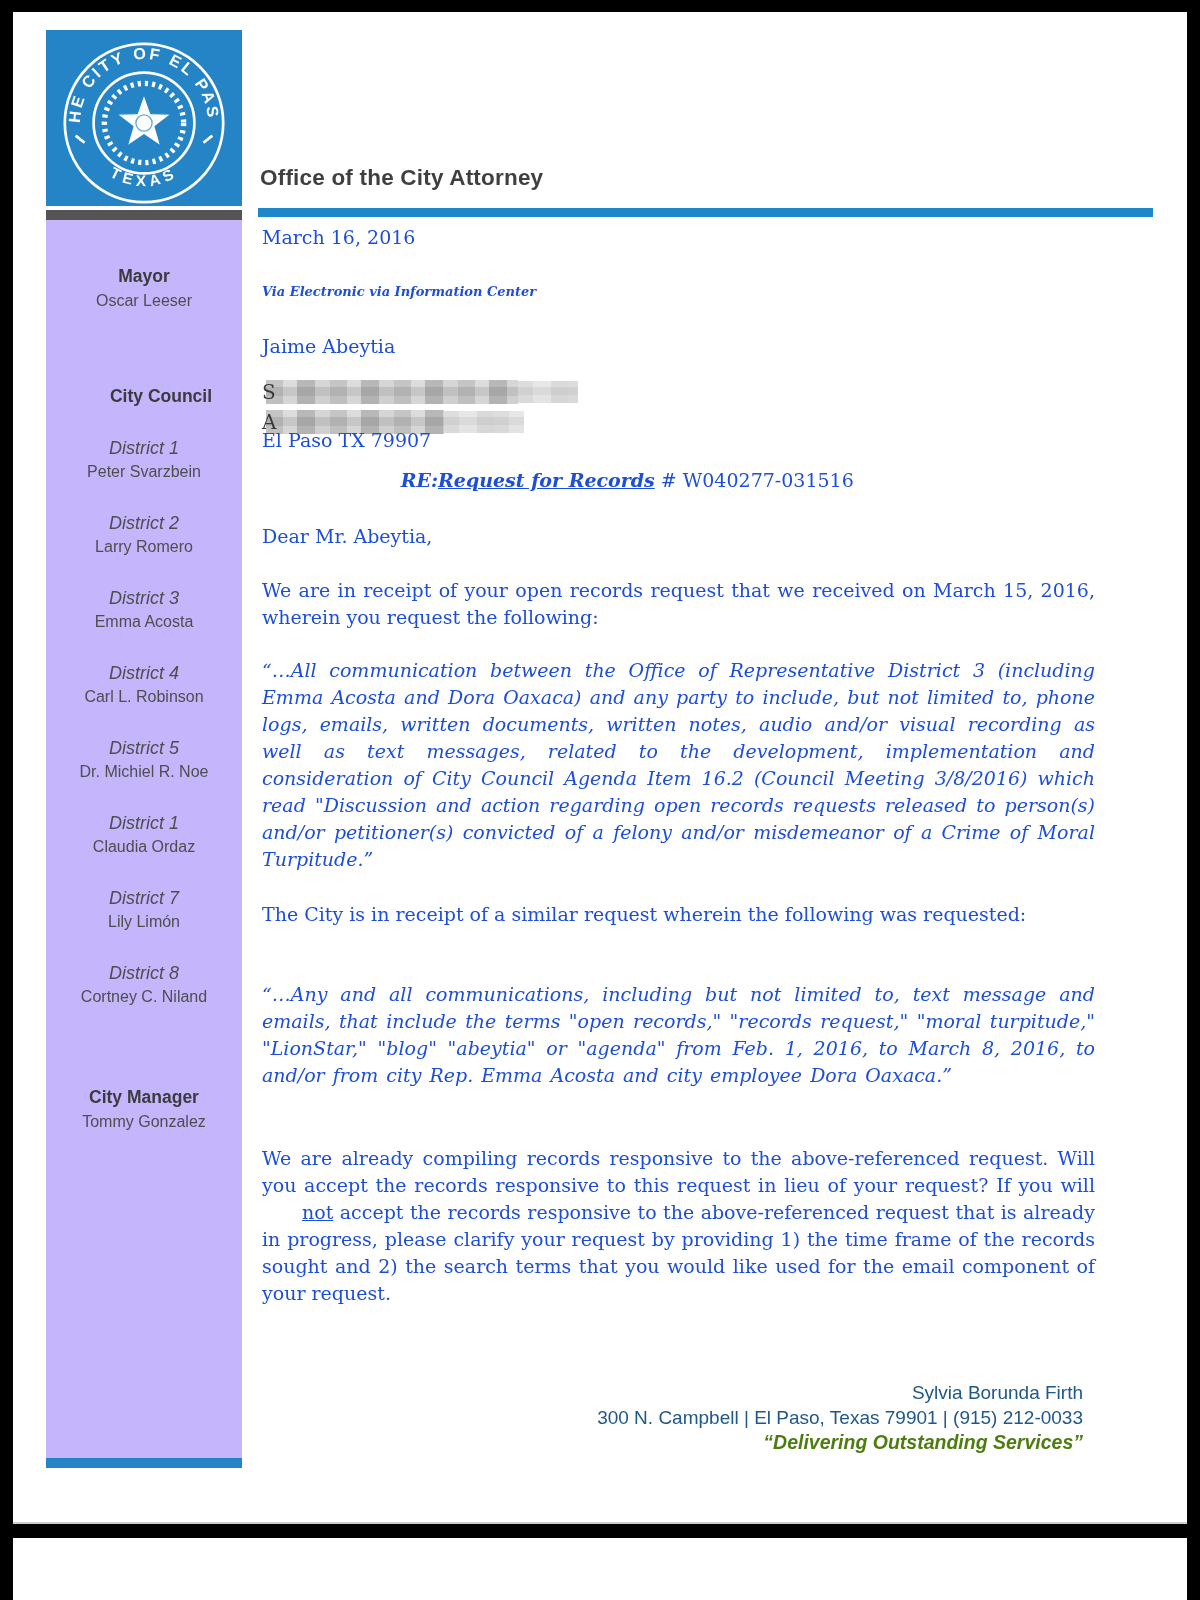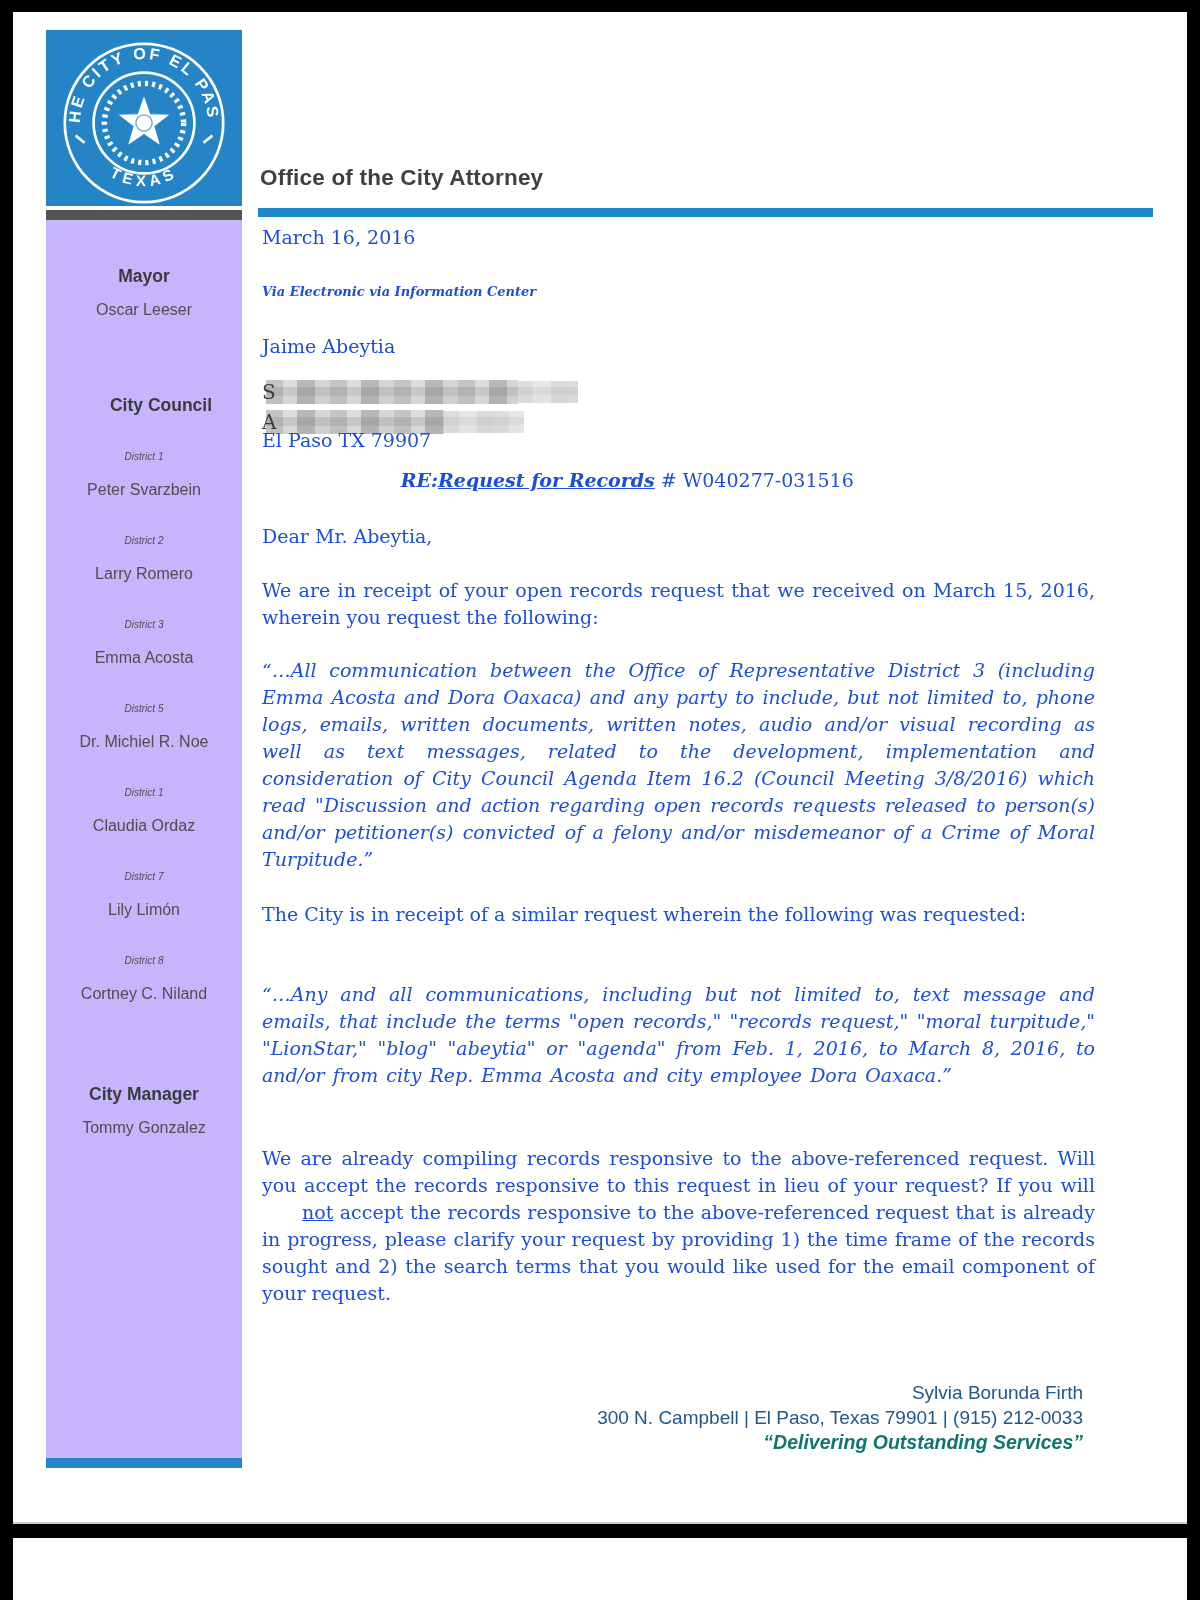--- a/index.html
+++ b/index.html
@@ -18,22 +18,22 @@
   
   .logo-square{position:absolute;left:33px;top:18px;width:196px;height:176px;background:#2484c6;}
   .logo-square svg{position:absolute;left:8px;top:3px;}
   .dark-bar{position:absolute;left:33px;top:198px;width:196px;height:10px;background:#545454;}
   .sidebar{
     position:absolute;left:33px;top:208px;width:196px;height:1248px;background:#c4b5fd;
     text-align:center;color:#4b4b4b;
   }
   .sidebar .blue-foot{position:absolute;left:0;bottom:0;width:196px;height:10px;background:#2484c6;}
   .sb-heading{font-weight:bold;font-size:17.5px;color:#3b3b3b;line-height:22px;}
-  .sb-name{font-size:16px;line-height:21px;color:#4e4e4e;margin-top:12px;}
-  .sb-label{font-size:10px;font-style:italic;line-height:20px;color:#4e4e4e;}
+  .sb-name{font-size:16px;line-height:21px;color:#4e4e4e;margin-top:3px;}
+  .sb-label{font-size:18px;font-style:italic;line-height:20px;color:#4e4e4e;}
   .mt-mayor{margin-top:45px;}
   .mt-council{margin-top:74px;margin-left:34px;}
   .mt-district{margin-top:31px;}
   .mt-manager{margin-top:79px;}
   
   .office-title{
     position:absolute;left:247px;top:153px;font-size:22.5px;font-weight:bold;color:#3f3f3f;
     letter-spacing:0.2px;
   }
   .blue-rule{position:absolute;left:245px;top:196px;width:895px;height:9px;background:#1d87c9;}
@@ -62,21 +62,21 @@
       repeating-linear-gradient(90deg, rgba(90,90,90,0.10) 0 15px, rgba(90,90,90,0.03) 15px 33px, rgba(90,90,90,0.12) 33px 50px),
       repeating-linear-gradient(0deg, #e8e8e8 0 8px, #dedede 8px 16px, #ececec 16px 22px);
   }
   .blur-glyph{
     position:absolute;left:-4px;top:0;font-family:"DejaVu Serif",serif;font-size:20px;color:#3a3a3a;
   }
   
   .footer-blk{position:absolute;left:237px;width:833px;text-align:center;}
   .footer-name{font-size:19px;color:#20588a;line-height:25px;}
   .footer-addr{font-size:19px;color:#20588a;line-height:25px;}
-  .footer-tag{font-size:19.5px;color:#0f766e;font-weight:bold;font-style:italic;line-height:25px;}
+  .footer-tag{font-size:19.5px;color:#4d7c0f;font-weight:bold;font-style:italic;line-height:25px;}
 </style>
 </head>
 <body>
 
 <div class="page">
 
   <div class="logo-square">
     <svg width="180" height="180" viewBox="-100 -100 200 200">
       <circle cx="0" cy="0" r="88" fill="none" stroke="#ffffff" stroke-width="3"></circle>
       <circle cx="0" cy="0" r="56" fill="none" stroke="#ffffff" stroke-width="3"></circle>
@@ -109,20 +109,24 @@
       <div class="sb-label">District 1</div>
       <div class="sb-name">Peter Svarzbein</div>
     </div>
     <div class="mt-district">
       <div class="sb-label">District 2</div>
       <div class="sb-name">Larry Romero</div>
     </div>
     <div class="mt-district">
       <div class="sb-label">District 3</div>
       <div class="sb-name">Emma Acosta</div>
+    </div>
+    <div class="mt-district">
+      <div class="sb-label">District 4</div>
+      <div class="sb-name">Carl L. Robinson</div>
     </div>
     <div class="mt-district">
       <div class="sb-label">District 5</div>
       <div class="sb-name">Dr. Michiel R. Noe</div>
     </div>
     <div class="mt-district">
       <div class="sb-label">District 1</div>
       <div class="sb-name">Claudia Ordaz</div>
     </div>
     <div class="mt-district">

